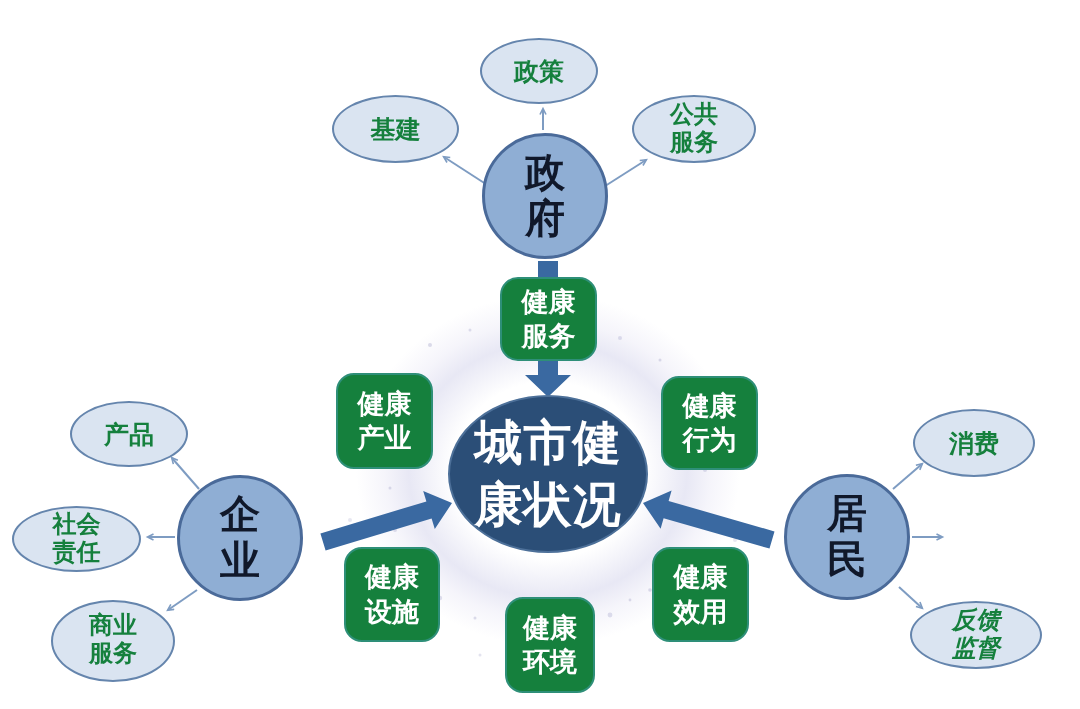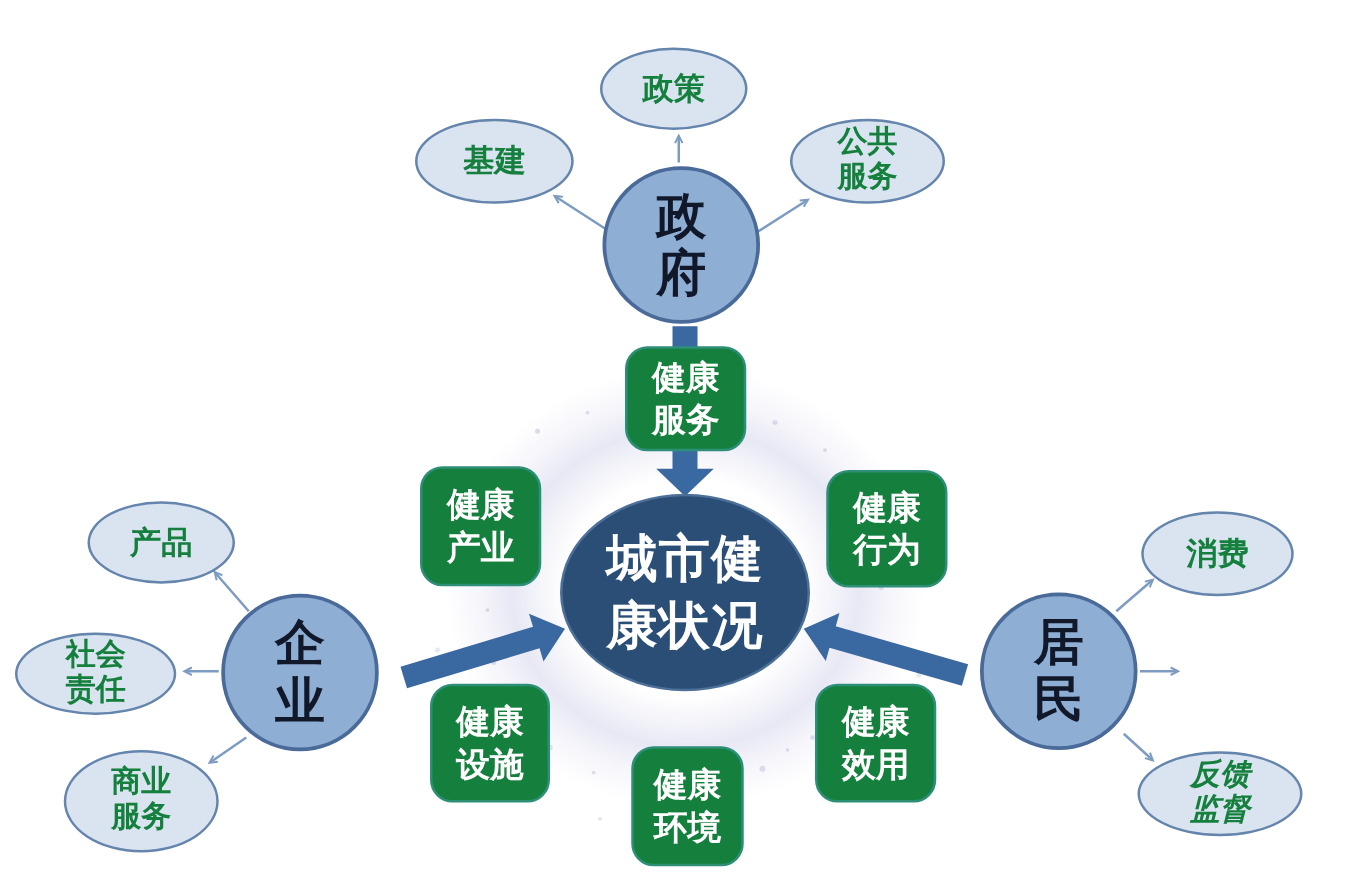--- a/index.html
+++ b/index.html
@@ -20,21 +20,21 @@
   svg.layer{position:absolute;left:0;top:0;z-index:1;}
   .node{position:absolute;display:flex;align-items:center;justify-content:center;
         box-sizing:border-box;z-index:3;text-align:center;}
   .label{white-space:pre-line;}
   
   .center-node{
     left:448px;top:395px;width:200px;height:158px;border-radius:50%;
     background:#2B4E77;border:2px solid #4D7099;
   }
   .center-node .label{
-    color:#ffffff;font-weight:bold;font-size:41px;line-height:1.3;letter-spacing:1px;
+    color:#ffffff;font-weight:bold;font-size:48px;line-height:1.3;letter-spacing:1px;
   }
   
   .actor{
     width:126px;height:126px;border-radius:50%;
     background:#8FAED4;border:3px solid #4A6A99;
   }
   .actor .label{
     font-family:"Liberation Serif","DejaVu Serif",serif;font-weight:bold;
     font-size:40px;line-height:1.15;color:#10182a;
   }
@@ -50,21 +50,21 @@
     font-size:25px;line-height:1.16;color:#15803d;
   }
   .sat-policy{left:480px;top:38px;width:118px;height:66px;}
   .sat-infrastructure{left:332px;top:95px;width:127px;height:68px;}
   .sat-public-services{left:632px;top:95px;width:124px;height:68px;}
   .sat-public-services .label{font-size:24px;}
   .sat-product{left:70px;top:401px;width:118px;height:66px;}
   .sat-social-responsibility{left:12px;top:506px;width:129px;height:66px;}
   .sat-social-responsibility .label{font-size:24px;}
   .sat-commercial-services{left:51px;top:600px;width:124px;height:82px;}
-  .sat-commercial-services .label{font-size:24px;}
+  .sat-commercial-services .label{font-size:24px;font-family:Liberation Mono, monospace;}
   .sat-consumption{left:913px;top:409px;width:122px;height:68px;}
   .sat-literacy{left:948px;top:504px;width:124px;height:66px;}
   .sat-feedback-supervision{left:910px;top:601px;width:132px;height:68px;}
   .sat-feedback-supervision .label{font-size:24px;font-style:italic;}
   
   .factor{
     background:#15803d;border:2px solid #2E8F78;border-radius:18px;
   }
   .factor .label{
     color:#ffffff;font-weight:bold;font-size:27px;line-height:1.27;

